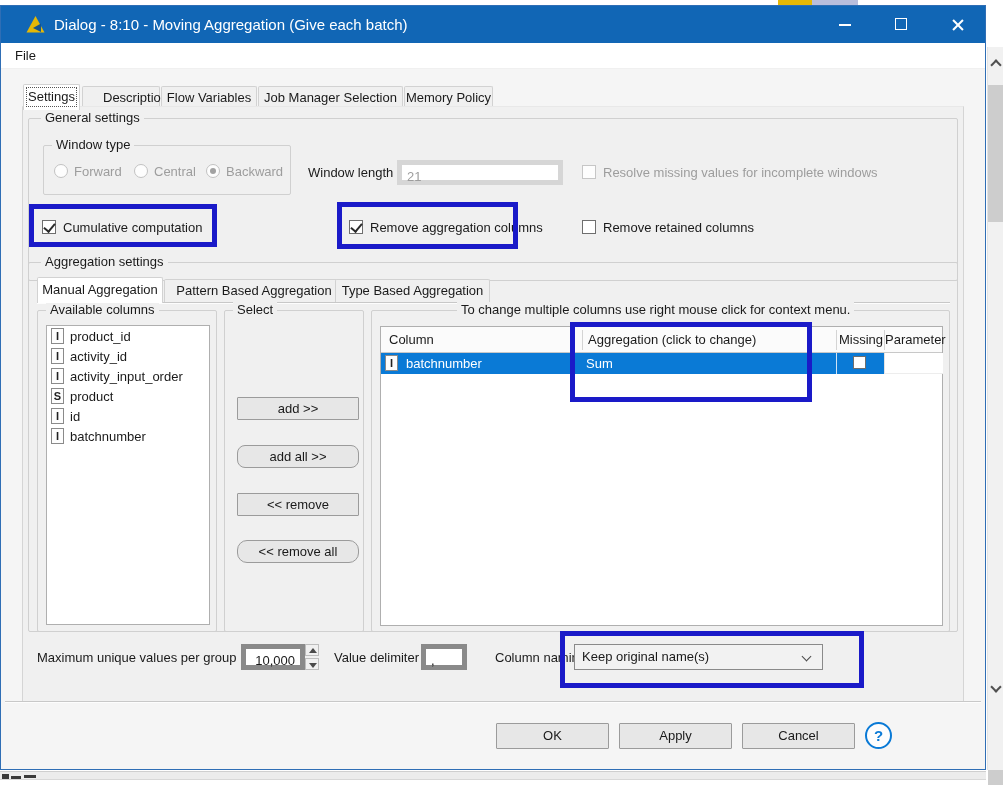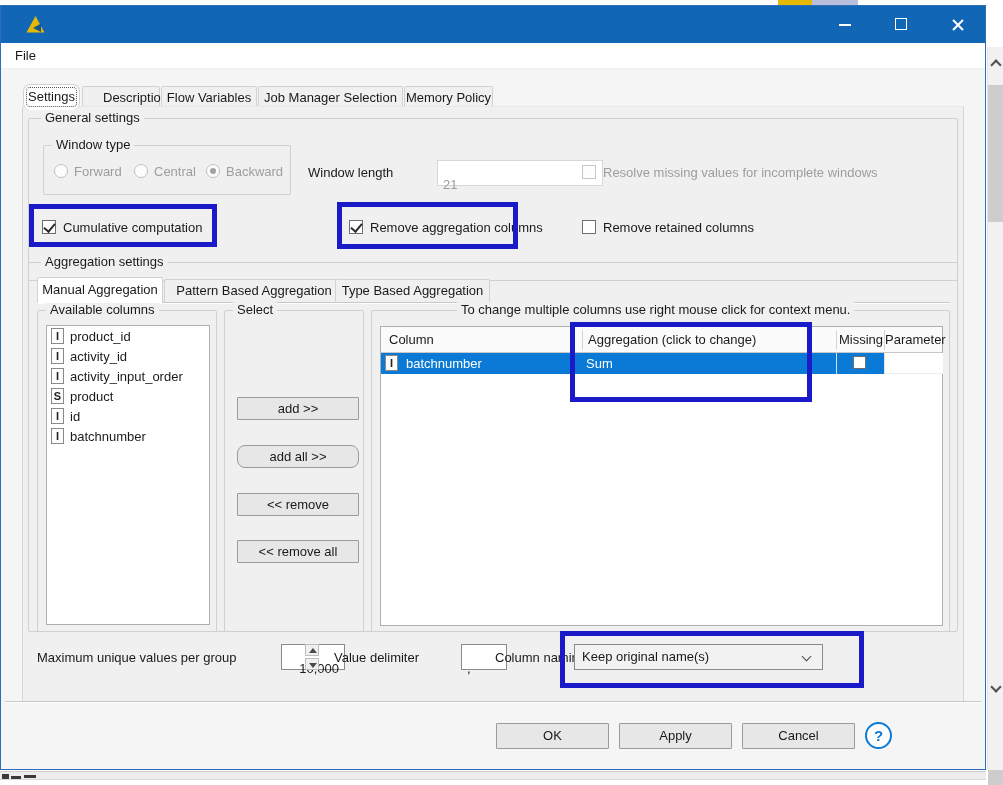--- a/index.html
+++ b/index.html
@@ -33,36 +33,36 @@
   .wb-min i{position:absolute; left:22px; top:18px; width:12px; height:2px; background:#fff;}
   .wb-max i{position:absolute; left:22px; top:12px; width:12px; height:12px; border:1px solid #fff;}
   .wb-close i{position:absolute; left:22px; top:18px; width:14px; height:2px; background:#fff;}
   .wb-close i.a{transform:rotate(45deg);} .wb-close i.b{transform:rotate(-45deg);}
   .menubar{position:absolute; left:0; top:37px; width:100%; height:26px; background:#fff; border-bottom:1px solid #f0f0f0;}
   .menu-item{position:absolute; left:9px; top:0; line-height:25px; padding:0 5px;}
 
   
   .tab{position:absolute; height:23px; line-height:21px; text-align:center; background:#f0f0f0; border:1px solid #d2d2d2; border-bottom:none; border-radius:2px 2px 0 0;}
   .tab.sel{background:#fff; height:26px; margin-top:-2px; z-index:3; line-height:24px;}
-  .tab.focus{outline:1px dotted #555; outline-offset:-4px;border-radius:7px;}
+  .tab.focus{outline:1px dotted #555; outline-offset:-4px;}
   .panel{left:21px; top:100px; width:942px; height:597px; background:#f0f0f0; border:1px solid #d5d5d5; border-top:1px solid #e8e8e8;}
 
   
   .gbox{position:absolute; border:1px solid #d0d0d0; border-radius:2px;}
   .gbox>.legend{position:absolute; top:-9px; background:#f0f0f0; padding:0 4px; white-space:nowrap;}
 
   
   .cb{position:absolute; width:14px; height:14px; background:#fff; border:1px solid #6e6e6e;}
   .cb.checked::after{content:""; position:absolute; left:3px; top:0px; width:5px; height:9px; border:solid #2b2b2b; border-width:0 2px 2px 0; transform:rotate(40deg);}
   .cb.disabled{border-color:#c6c6c6; background:#fdfdfd;}
   .radio{position:absolute; width:14px; height:14px; border-radius:50%; background:#fdfdfd; border:1px solid #c2c2c2;}
   .radio.sel::after{content:""; position:absolute; left:3px; top:3px; width:6px; height:6px; border-radius:50%; background:#a2a2a2;}
   .lbl{position:absolute; white-space:nowrap; line-height:16px;}
   .lbl.dis{color:#9d9d9d;}
-  .tfield{position:absolute; background:#fff; border:1px solid #22c55e; line-height:23px; padding:12px 5px; white-space:nowrap;margin-left:40px;}
+  .tfield{position:absolute; background:#fff; border:5px solid #22c55e; line-height:23px; padding:0 5px; white-space:nowrap;}
   .tfield.dim{color:#9d9d9d; border-color:#d6d6d6;}
   .btn{position:absolute; background:#e7e7e7; border:1px solid #9b9b9b; text-align:center; line-height:21px; border-radius:1px;}
   .listbox{position:absolute; background:#fff; border:1px solid #afafaf;}
   .li{position:relative; height:20px; padding:2px 0 0 4px;}
   .type-ic{display:inline-block; width:13px; height:16px; border:1px solid #8a8a8a; background:#fdfdfd; font-weight:bold; font-size:11px; text-align:center; line-height:15px; vertical-align:top; color:#222;}
   .li .nm{display:inline-block; margin-left:6px; line-height:17px;}
 
   
   .aggtable{position:absolute; background:#fff; border:1px solid #afafaf;}
   .thead{position:absolute; left:0; top:0; width:100%; height:26px; background:#fbfbfb; border-bottom:1px solid #c8c8c8;}
@@ -111,20 +111,21 @@
       <i style="left:22px;top:3px;width:12px;height:3px;"></i>
   </div>
 
   <div class="abs dialog">
 
     <div class="titlebar">
       <svg class="title-icon" viewBox="0 0 21 21">
         <polygon points="1.5,18.5 10.5,2 19.5,18.5" fill="var(--c-knime)"></polygon>
         <polygon points="8,14 16,9.5 16,18" fill="#15558f"></polygon>
       </svg>
+      <span class="title-text">Dialog - 8:10 - Moving Aggregation (Give each batch)</span>
       <div class="win-btn wb-min">
           <i></i>
         </div>
       <div class="win-btn wb-max">
           <i></i>
         </div>
       <div class="win-btn wb-close">
           <i class="a"></i>
           <i class="b"></i>
         </div>
@@ -189,21 +190,21 @@
           <div class="li"><span class="type-ic">I</span><span class="nm">id</span></div>
           <div class="li"><span class="type-ic">I</span><span class="nm">batchnumber</span></div>
         </div>
       </div>
 
       <div class="gbox" style="left:195px; top:47px; width:140px; height:322px;">
         <span class="legend" style="left:8px;">Select</span>
         <div class="btn" style="left:12px; top:86px; width:122px; height:23px;">add &gt;&gt;</div>
         <div class="btn" style="left:12px; top:134px; width:122px; height:23px;border-radius:8px;">add all &gt;&gt;</div>
         <div class="btn" style="left:12px; top:182px; width:122px; height:23px;">&lt;&lt; remove</div>
-        <div class="btn" style="left:12px; top:229px; width:122px; height:23px;">&lt;&lt; remove all</div>
+        <div class="btn" style="left:12px; top:229px; width:122px; height:23px;border-radius:10px;">&lt;&lt; remove all</div>
       </div>
 
       <div class="gbox" style="left:342px; top:47px; width:579px; height:322px;">
         <span class="legend" style="left:85px;">To change multiple columns use right mouse click for context menu.</span>
         <div class="aggtable" style="left:8px; top:15px; width:563px; height:300px;">
           <div class="thead">
             <span class="th" style="left:8px;">Column</span>
             <span class="th" style="left:207px;">Aggregation (click to change)</span>
             <span class="th" style="left:458px; width:45px; text-align:left;">Missing</span>
             <span class="th" style="left:504px; width:58px; text-align:center;">Parameter</span>

